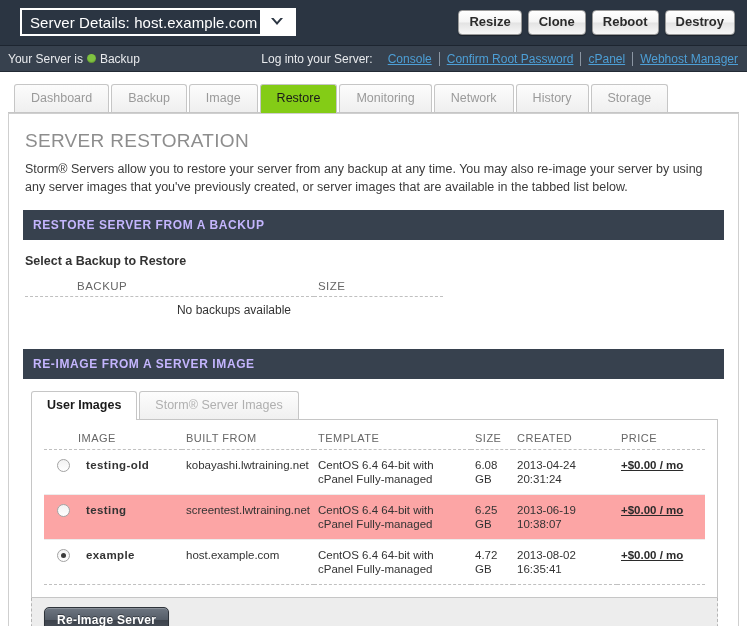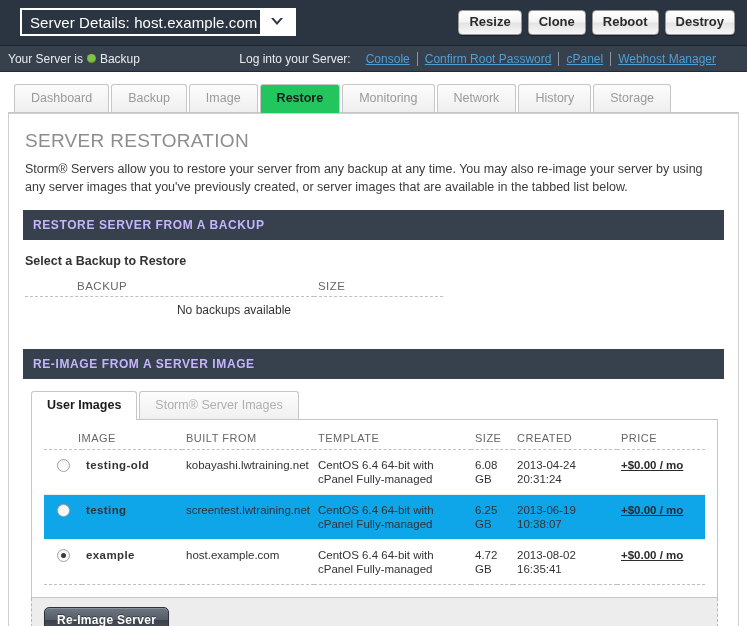--- a/index.html
+++ b/index.html
@@ -97,21 +97,21 @@
   .status-dot {
     width: 9px;
     height: 9px;
     border-radius: 50%;
     background: #7fc241;
     display: inline-block;
     box-shadow: inset 0 -1px 1px rgba(0,0,0,0.25);
   }
   .status-right {
     position: absolute;
-    right: 24px;
+    right: 2px;
     display: flex;
     align-items: center;
     color: #e8eaed;
     font-size: 12px;
     gap: 0;
   }
   .status-right .label { margin-right: 8px; }
   .status-right a {
     color: #4d9fd6;
     text-decoration: underline;
@@ -157,23 +157,23 @@
     border-radius: 3px 3px 0 0;
     padding: 6px 16px 6px 16px;
     margin-right: 2px;
     font-size: 12.5px;
     color: #9a9a9a;
     cursor: pointer;
     position: relative;
     line-height: 15px;
   }
   .tab.active {
-    background: #22c55e;
+    background: #84cc16;
     color: #1a1a1a;
-    font-weight: bold;
+    font-weight: normal;
     z-index: 3;
     margin-bottom: -1px;
     padding-bottom: 7px;
     border-color: #c6c6c6;
   }
 
   .content {
     padding: 14px 14px 0 14px;
   }
 
@@ -290,21 +290,21 @@
     border-bottom: 1px dashed #c0c0c0;
     white-space: nowrap;
   }
   table.img-table td {
     padding: 8px 4px;
     color: #333;
     vertical-align: top;
     border-bottom: 1px solid #ececec;
     line-height: 14px;
   }
-  table.img-table tr.alt td { background: #0ea5e9; }
+  table.img-table tr.alt td { background: #fca5a5; }
   table.img-table tr:last-child td { border-bottom: 1px dashed #c0c0c0; }
 
   .c-radio { width: 30px; text-align: center; padding-left: 4px !important; }
   .c-name  { width: 92px; font-weight: bold; color: #2b2b2b; letter-spacing: 0.4px; }
   .c-built { width: 124px; }
   .c-tmpl  { }
   .c-size  { width: 34px; }
   .c-created { width: 96px; }
   .c-price { width: 80px; text-align: left; }
   .c-price a {

